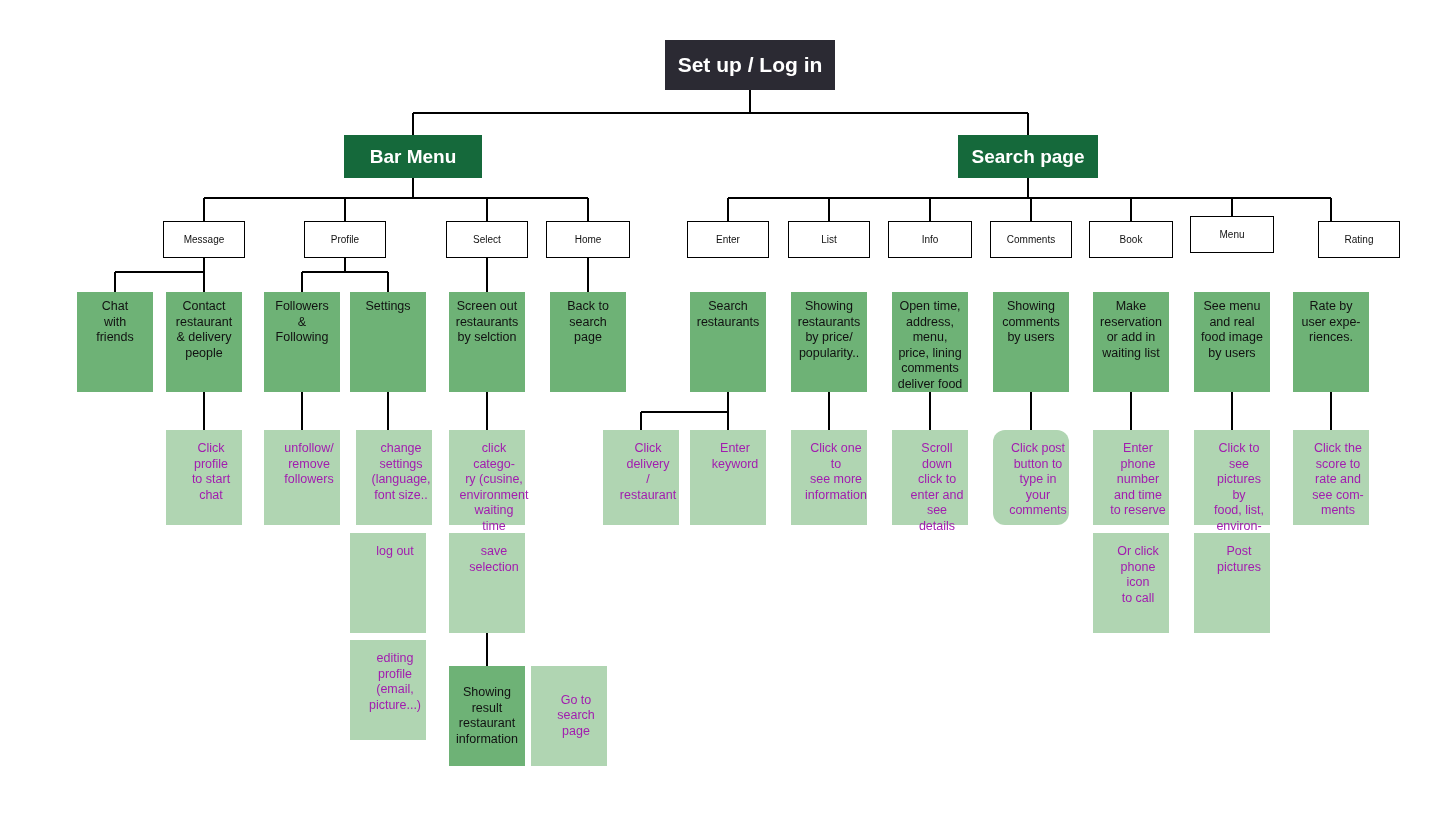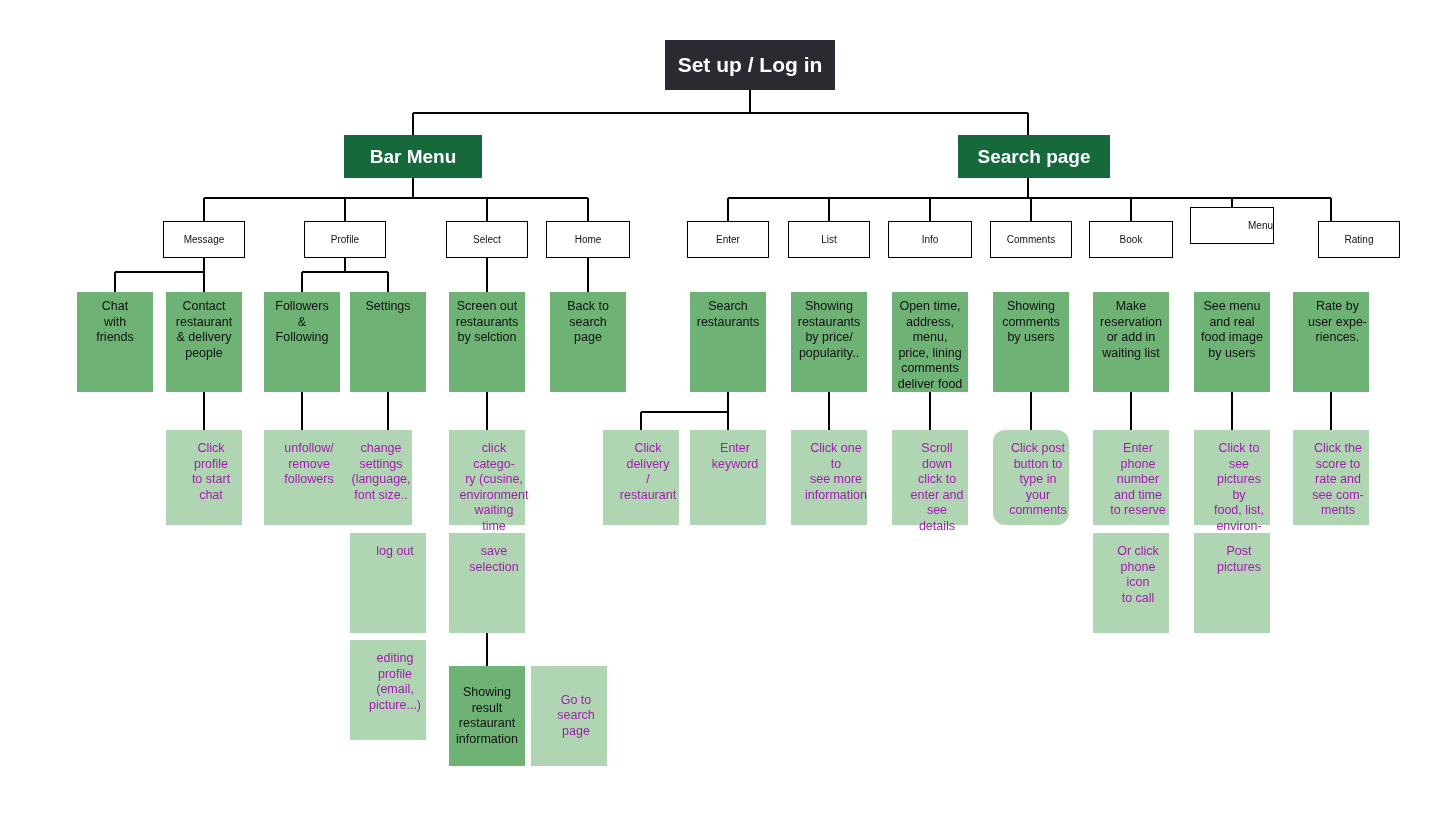--- a/index.html
+++ b/index.html
@@ -66,21 +66,21 @@
       <line x1="1131" y1="392" x2="1131" y2="430"></line>
       <line x1="1232" y1="392" x2="1232" y2="430"></line>
       <line x1="1331" y1="392" x2="1331" y2="430"></line>
     </svg>
 <div class="node header" style="left: 344px; top: 135px; width: 138px; height: 43px;">
       <span class="node-label">Bar Menu</span>
     </div>
     <div class="node dark" style="left: 665px; top: 40px; width: 170px; height: 50px;">
       <span class="node-label">Set up / Log in</span>
     </div>
-    <div class="node header" style="left: 958px; top: 135px; width: 152px; height: 43px;">
+    <div class="node header" style="left: 958px; top: 135px; width: 140px; height: 43px;">
       <span class="node-label">Search page</span>
     </div>
     <div class="node white" style="left: 163px; top: 221px; width: 82px; height: 37px;">
       <span class="node-label">Message</span>
     </div>
     <div class="node white" style="left: 304px; top: 221px; width: 82px; height: 37px;">
       <span class="node-label">Profile</span>
     </div>
     <div class="node white" style="left: 446px; top: 221px; width: 82px; height: 37px;">
       <span class="node-label">Select</span>
@@ -96,21 +96,21 @@
     </div>
     <div class="node white" style="left: 888px; top: 221px; width: 84px; height: 37px;">
       <span class="node-label">Info</span>
     </div>
     <div class="node white" style="left: 990px; top: 221px; width: 82px; height: 37px;">
       <span class="node-label">Comments</span>
     </div>
     <div class="node white" style="left: 1089px; top: 221px; width: 84px; height: 37px;">
       <span class="node-label">Book</span>
     </div>
-    <div class="node white" style="left: 1190px; top: 207px; width: 84px; height: 37px; justify-content: flex-end;">
+    <div class="node white" style="left: 1190px; top: 216px; width: 84px; height: 37px;">
       <span class="node-label">Menu</span>
     </div>
     <div class="node white" style="left: 1318px; top: 221px; width: 82px; height: 37px;">
       <span class="node-label">Rating</span>
     </div>
     <div class="node mid" style="left: 77px; top: 292px; width: 76px; height: 100px;">
       <span class="node-label">Chat
 with
 friends</span>
     </div>
@@ -166,36 +166,36 @@
 reservation
 or add in
 waiting list</span>
     </div>
     <div class="node mid" style="left: 1194px; top: 292px; width: 76px; height: 100px;">
       <span class="node-label">See menu
 and real
 food image
 by users</span>
     </div>
-    <div class="node mid" style="left: 1293px; top: 292px; width: 76px; height: 100px; justify-content: flex-end;">
+    <div class="node mid" style="left: 1293px; top: 292px; width: 76px; height: 100px;">
       <span class="node-label">Rate by
 user expe-
 riences.</span>
     </div>
     <div class="node light" style="left: 166px; top: 430px; width: 76px; height: 95px;">
       <span class="node-label">Click profile
 to start
 chat</span>
     </div>
     <div class="node light" style="left: 264px; top: 430px; width: 76px; height: 95px;">
       <span class="node-label">unfollow/
 remove
 followers</span>
     </div>
-    <div class="node light" style="left: 336px; top: 430px; width: 76px; height: 95px;">
+    <div class="node light" style="left: 356px; top: 430px; width: 76px; height: 95px;">
       <span class="node-label">change
 settings
 (language,
 font size..</span>
     </div>
     <div class="node light" style="left: 449px; top: 430px; width: 76px; height: 95px;">
       <span class="node-label">click catego-
 ry (cusine,
 environment
 waiting

